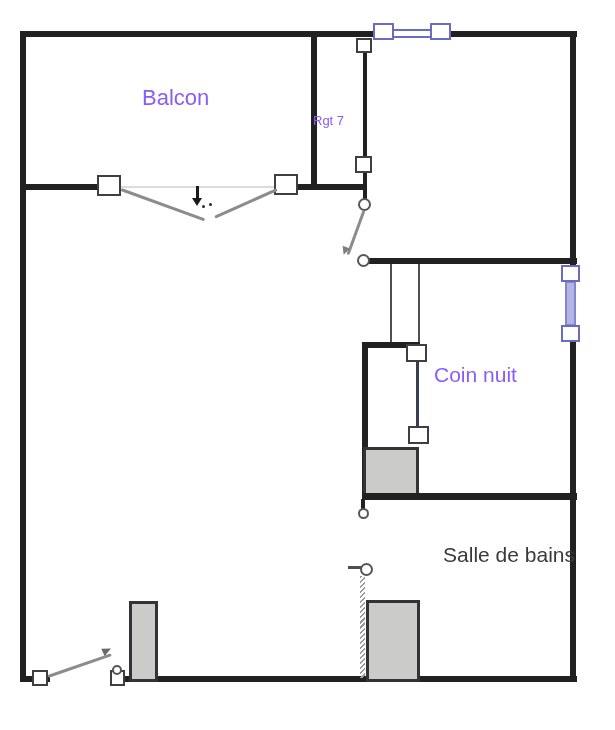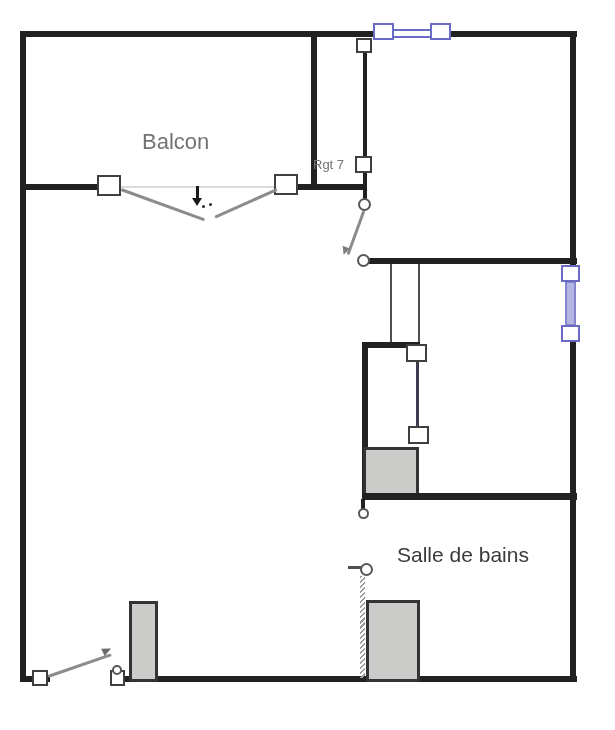--- a/index.html
+++ b/index.html
@@ -9,29 +9,29 @@
   .thin{position:absolute;background:#4f4f4f;}
   .openline{position:absolute;background:#dcdcdc;}
   .post{position:absolute;background:#fff;border:2px solid #3f3f3f;box-sizing:border-box;}
   .hinge{position:absolute;background:#fff;border:2px solid #565656;border-radius:50%;box-sizing:border-box;}
   .leaf{position:absolute;height:3px;background:#8c8c8c;transform-origin:0 50%;border-radius:2px;}
   .fixture{position:absolute;background:#cbcbca;border:3px solid #333;box-sizing:border-box;}
   .win-sq{position:absolute;background:#fff;border:2px solid #6b6bc4;box-sizing:border-box;}
   .win-glaze-h{position:absolute;background:#fff;border-top:2px solid #6b6bc4;border-bottom:2px solid #6b6bc4;box-sizing:border-box;}
   .win-glaze-v{position:absolute;background:#b5b5e4;border:2px solid #8484cf;box-sizing:border-box;}
   .hatch{position:absolute;width:5px;background:repeating-linear-gradient(135deg,#9a9a9a 0 1.6px,transparent 1.6px 3.6px);}
-  .lbl{position:absolute;color:#737373;white-space:nowrap;margin-top:44px;}
+  .lbl{position:absolute;color:#8b5cf6;white-space:nowrap;}
   .lbl-lg{font-size:22px;}
   .lbl-md{font-size:21px;}
   .lbl-sm{font-size:13px;}
   .watermark{position:absolute;left:7px;top:21px;font-size:15px;font-weight:bold;
              color:#c8c8c8;letter-spacing:.5px;opacity:.85;z-index:9;}
   .dot{position:absolute;width:3px;height:3px;background:#2a2a2a;border-radius:50%;}
   .tri{position:absolute;width:0;height:0;}
-  .bath-lines{position:absolute;left:397px;top:540px;width:178px;text-align:left;
+  .bath-lines{position:absolute;left:397px;top:540px;width:178px;text-align:right;
               color:#3a3a3a;font-size:21px;line-height:30px;}
 </style>
 </head>
 <body>
 
 <div class="plan">
 
 
   <div class="wall" style="left:20px;top:31px;width:357px;height:6px;"></div>
   <div class="wall" style="left:448px;top:31px;width:129px;height:6px;"></div>
@@ -94,17 +94,18 @@
   <div class="win-glaze-h" style="left:392px;top:29px;width:40px;height:9px;"></div>
   <div class="win-sq" style="left:373px;top:23px;width:21px;height:17px;"></div>
   <div class="win-sq" style="left:430px;top:23px;width:21px;height:17px;"></div>
 
   <div class="win-glaze-v" style="left:565px;top:281px;width:11px;height:45px;"></div>
   <div class="win-sq" style="left:561px;top:265px;width:19px;height:17px;"></div>
   <div class="win-sq" style="left:561px;top:325px;width:19px;height:17px;"></div>
 
   <div class="lbl lbl-lg" style="left:142px;top:85px;">Balcon</div>
   <div class="lbl lbl-sm" style="left:313px;top:113px;">Rgt 7</div>
+  <div class="lbl lbl-md" style="left:434px;top:363px;">Coin nuit</div>
   <div class="bath-lines">
     <div>Salle de bains</div>
   </div>
 
 </div>
 
 </body></html>

